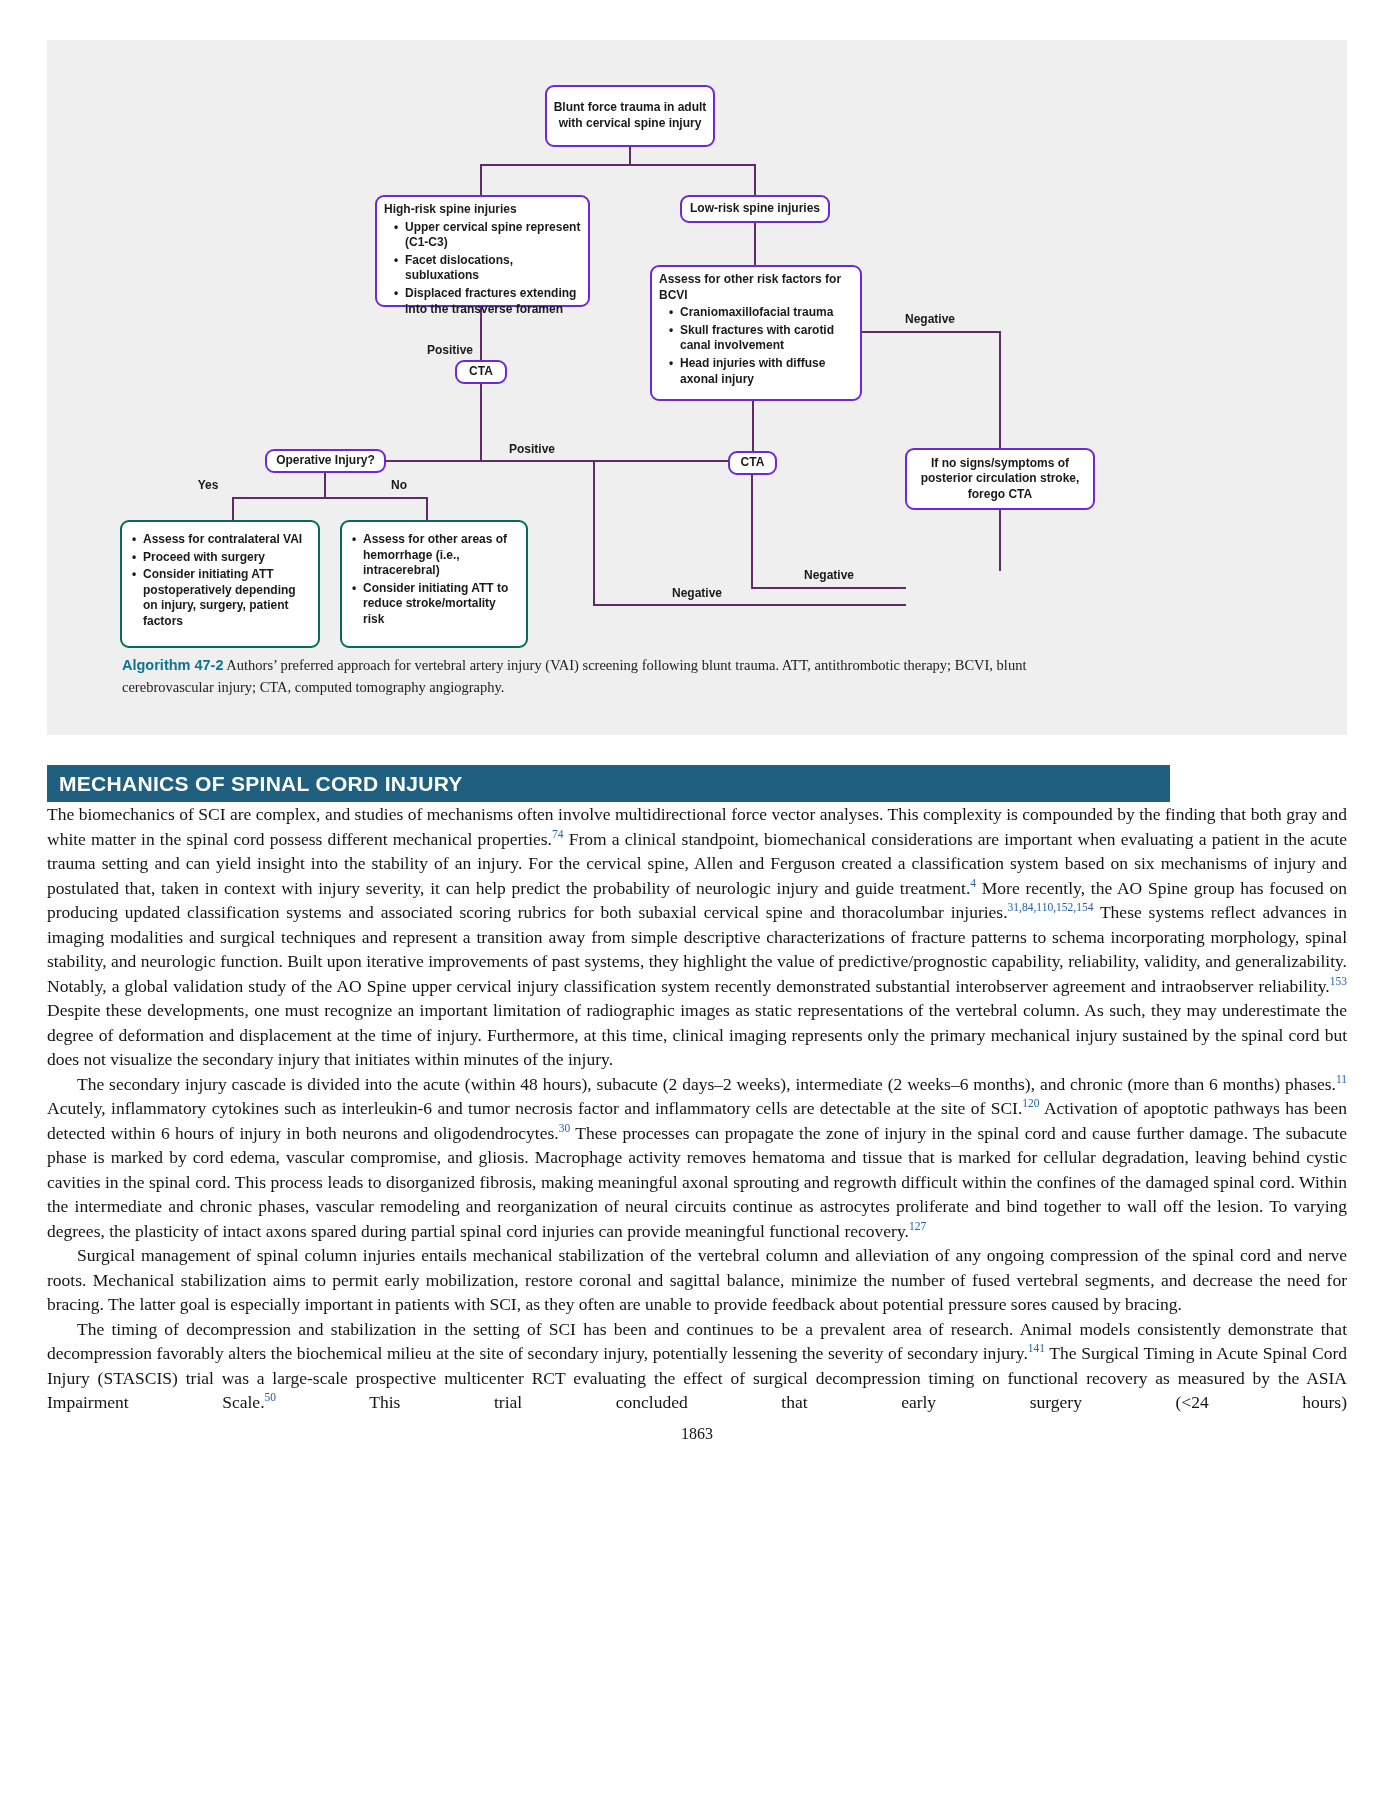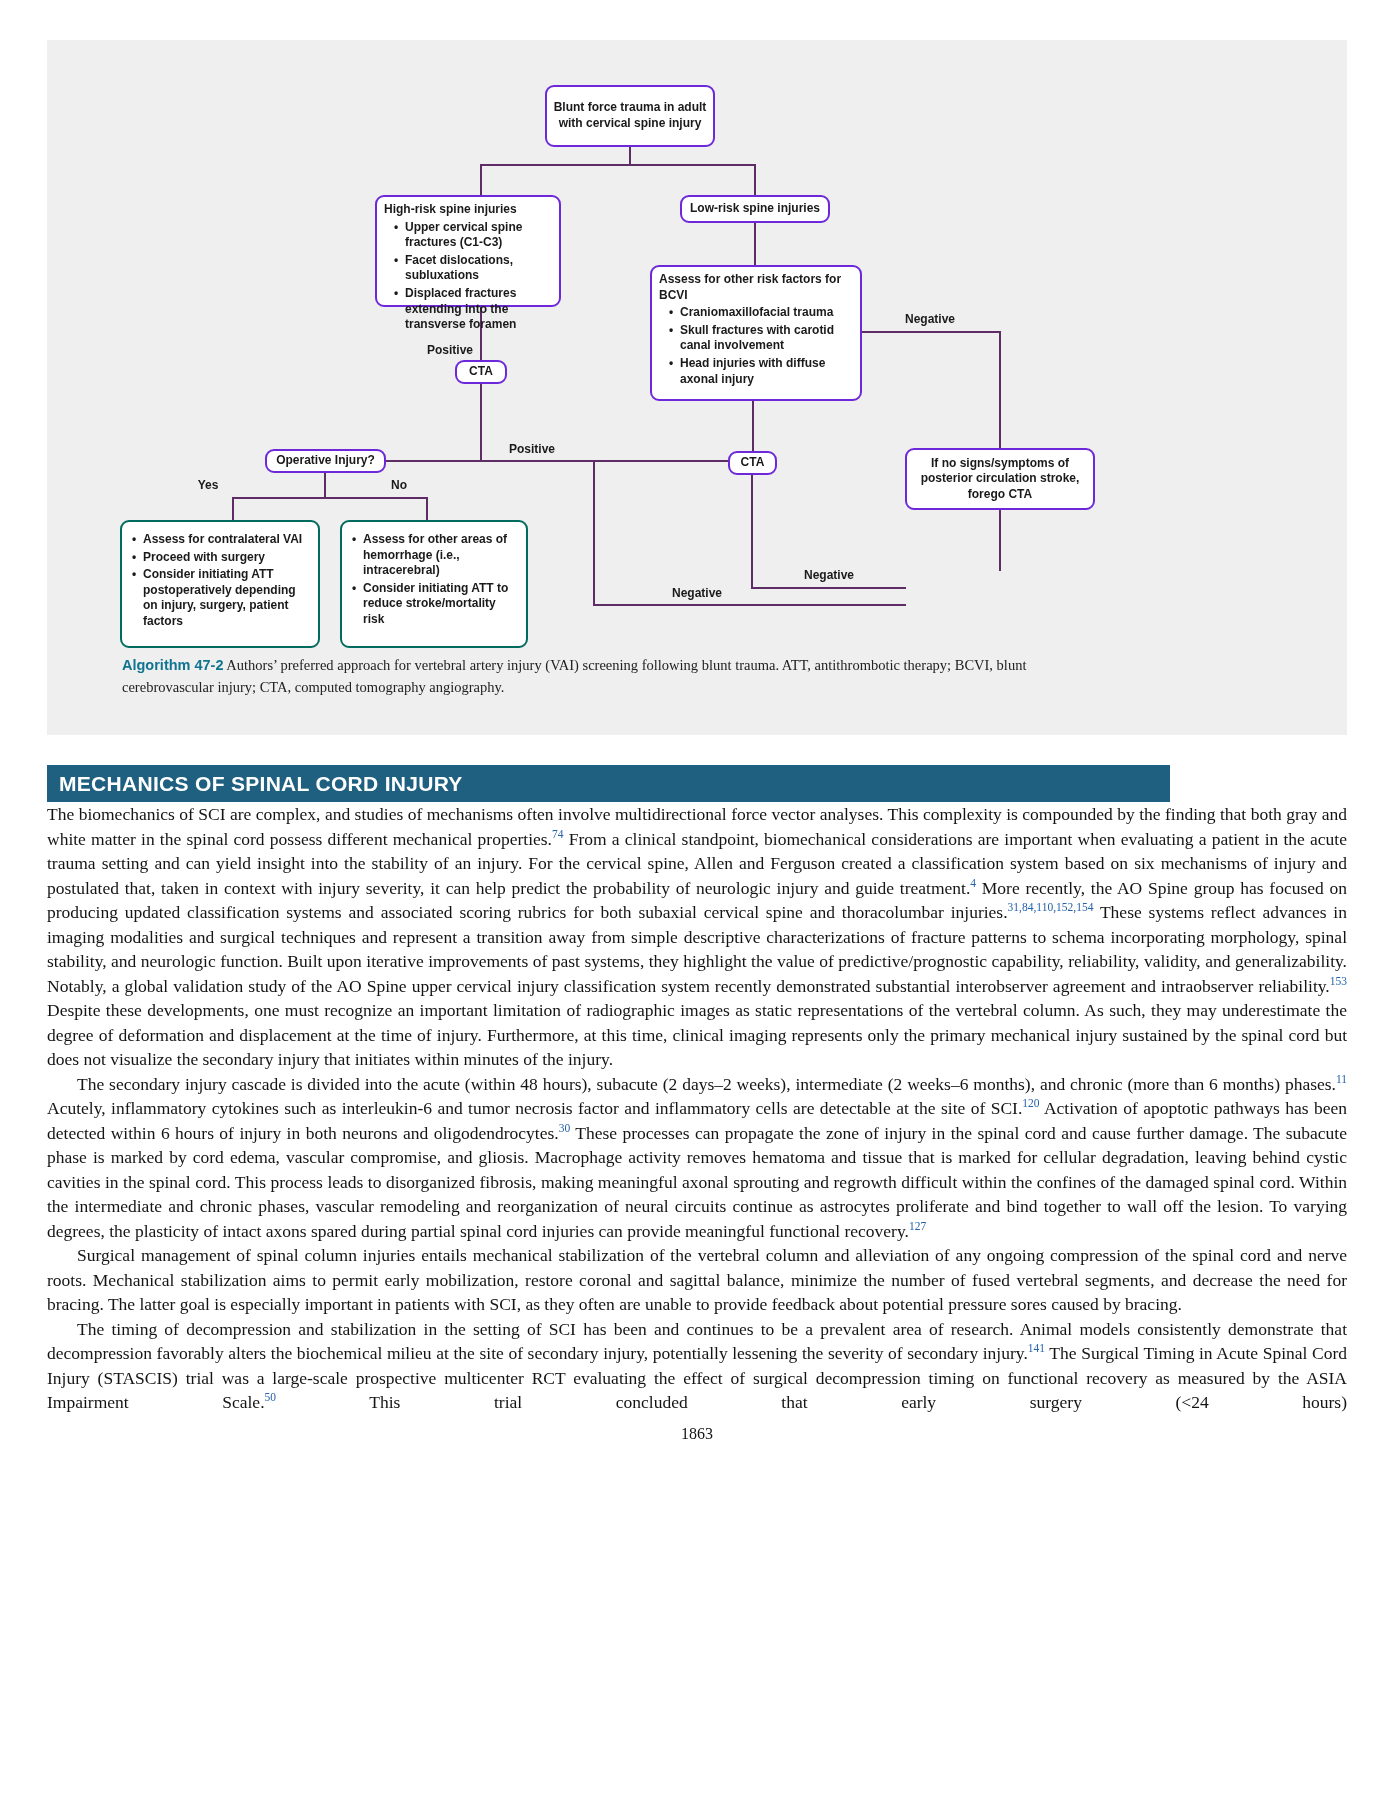--- a/index.html
+++ b/index.html
@@ -71,24 +71,24 @@
     <div class="fc-label" style="left:833px;top:272px;width:100px;text-align:center">Negative</div>
     <div class="fc-label" style="left:131px;top:438px;width:60px;text-align:center">Yes</div>
     <div class="fc-label" style="left:344px;top:438px;width:60px;text-align:left">No</div>
     <div class="fc-label" style="left:730px;top:528px;width:104px;text-align:center">Negative</div>
     <div class="fc-label" style="left:598px;top:546px;width:104px;text-align:center">Negative</div>
 
     <div class="fc-box center" style="left:498px;top:45px;width:170px;height:62px">
       <span>Blunt force trauma in adult with cervical spine injury</span>
     </div>
 
-    <div class="fc-box" style="left:328px;top:155px;width:186px;height:112px">
+    <div class="fc-box" style="left:328px;top:155px;width:215px;height:112px">
       <div class="fc-title">High-risk spine injuries</div>
       <ul class="fc-ul">
-        <li>Upper cervical spine fractures (C1-C3)</li>
+        <li>Upper cervical spine represent (C1-C3)</li>
         <li>Facet dislocations, subluxations</li>
         <li>Displaced fractures extending into the transverse foramen</li>
       </ul>
     </div>
 
     <div class="fc-box center" style="left:633px;top:155px;width:150px;height:28px">
       <span>Low-risk spine injuries</span>
     </div>
 
     <div class="fc-box" style="left:603px;top:225px;width:212px;height:136px">

